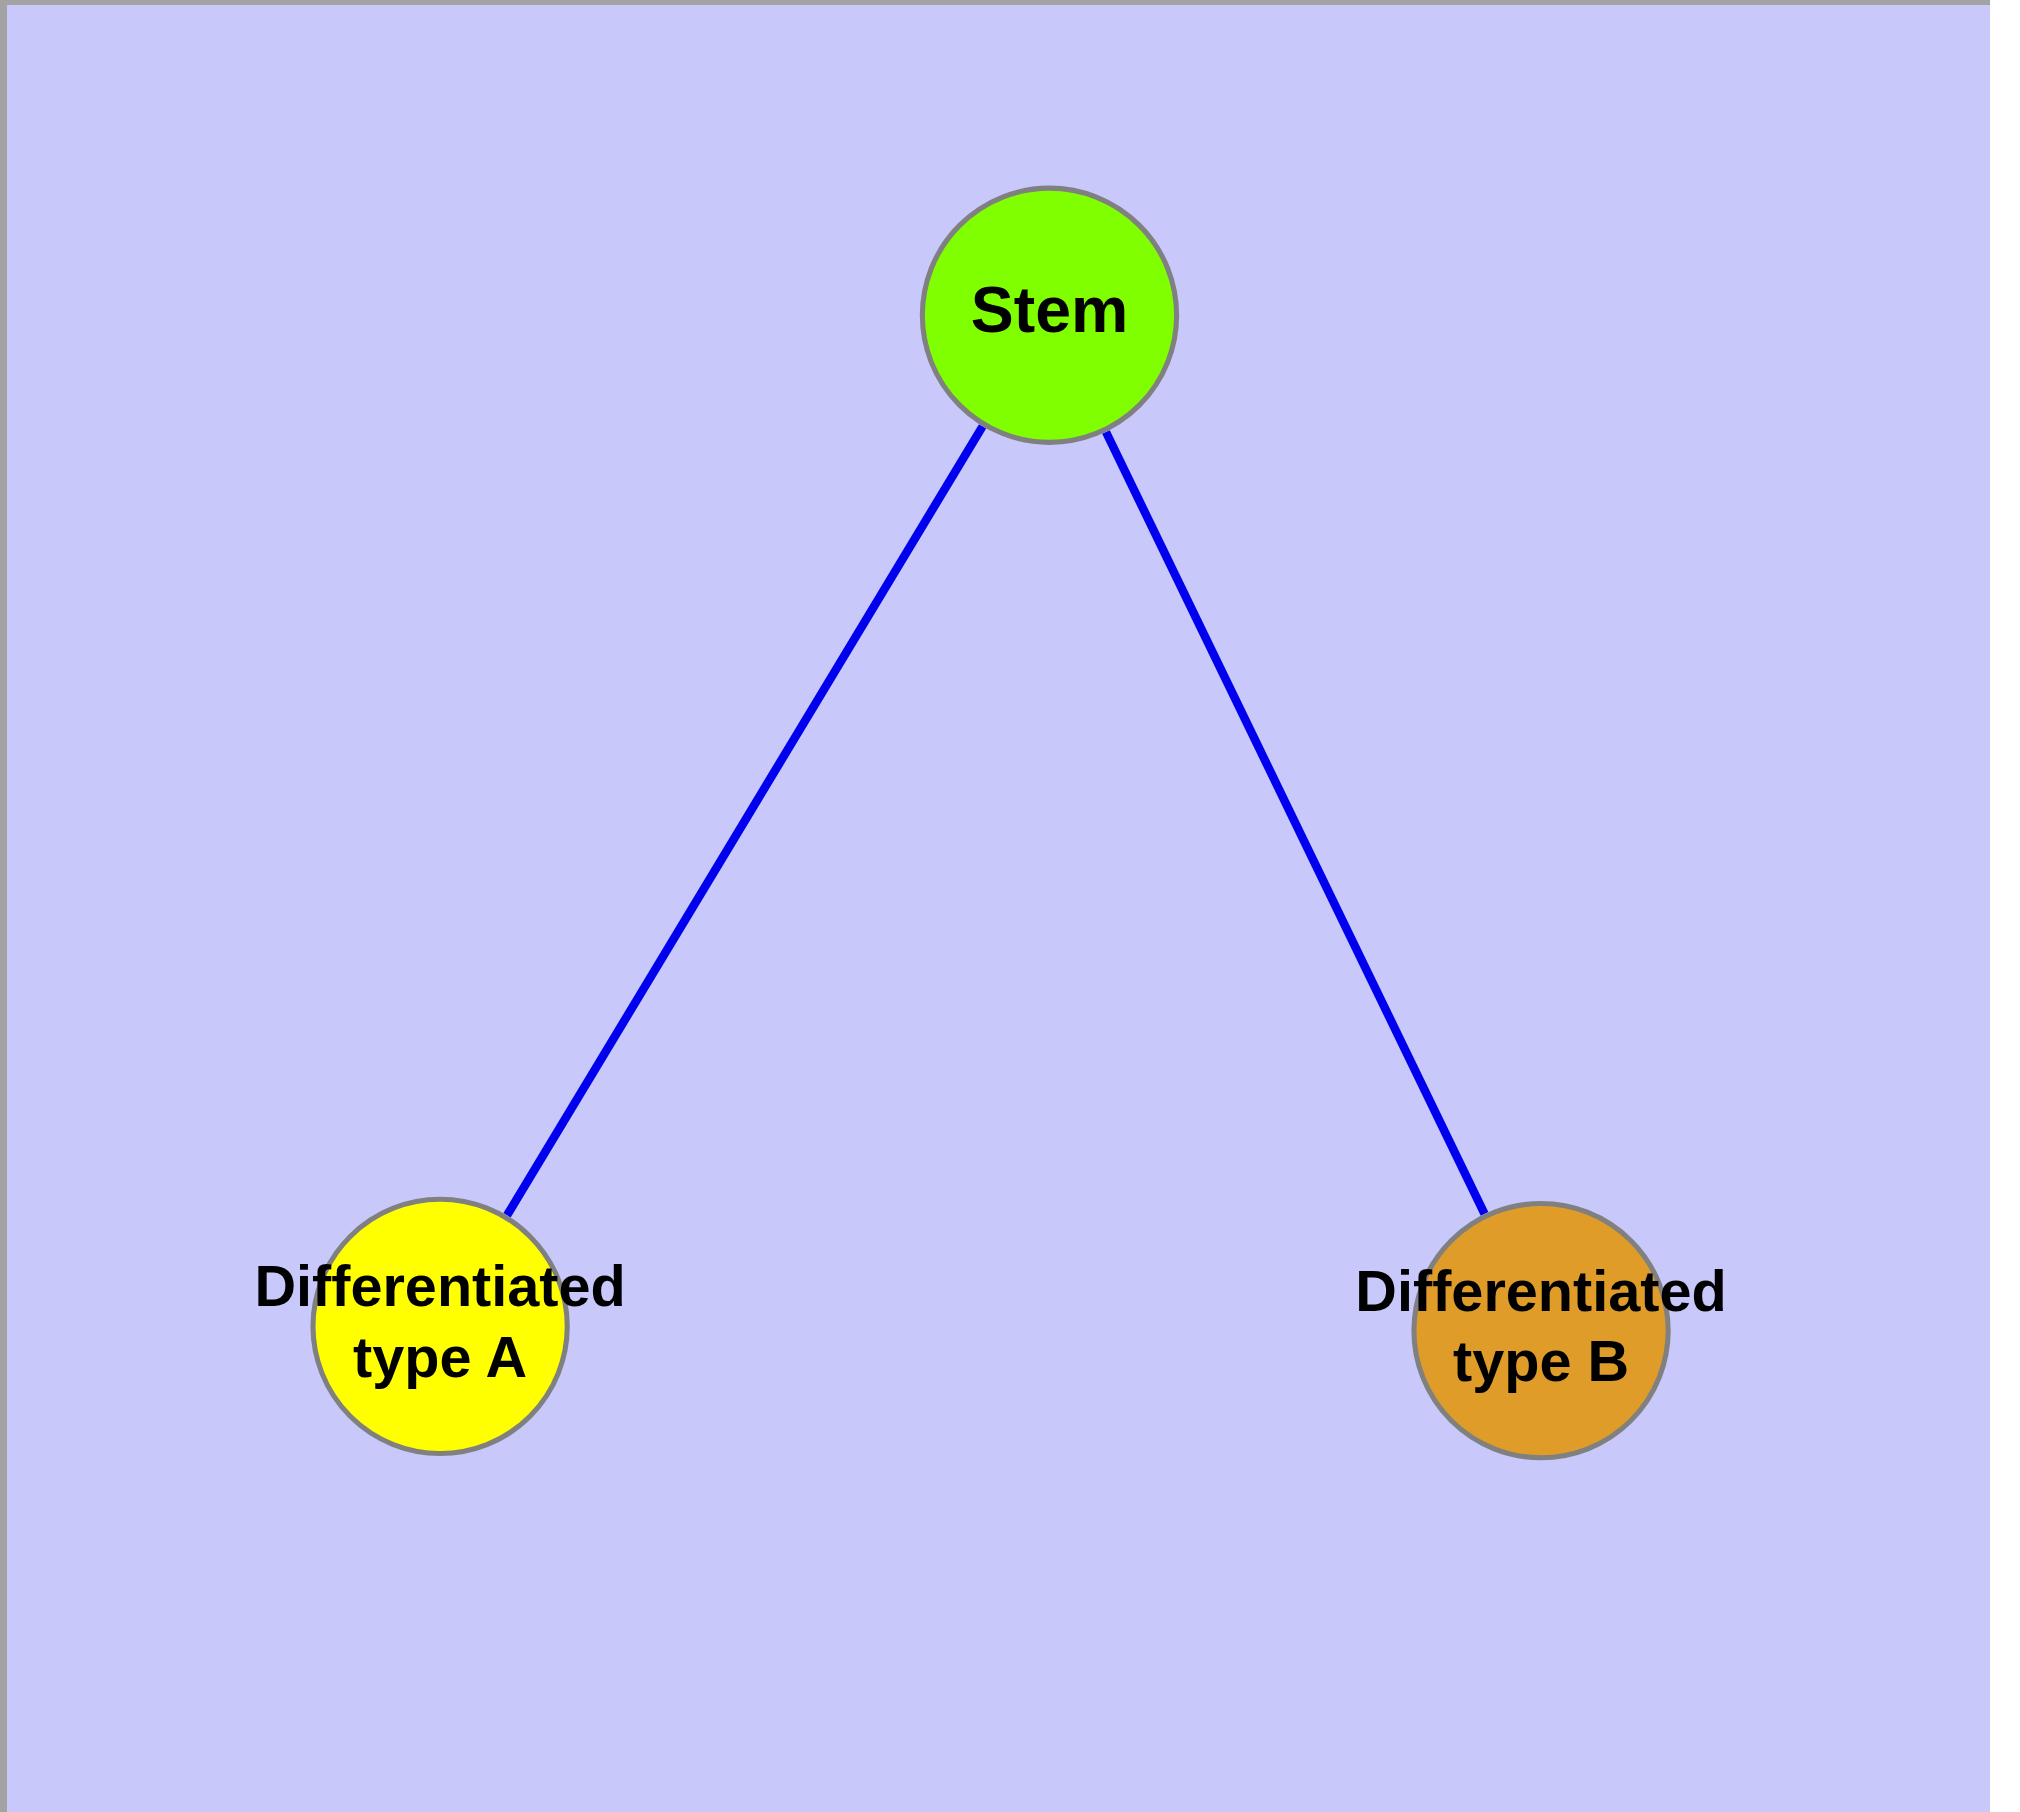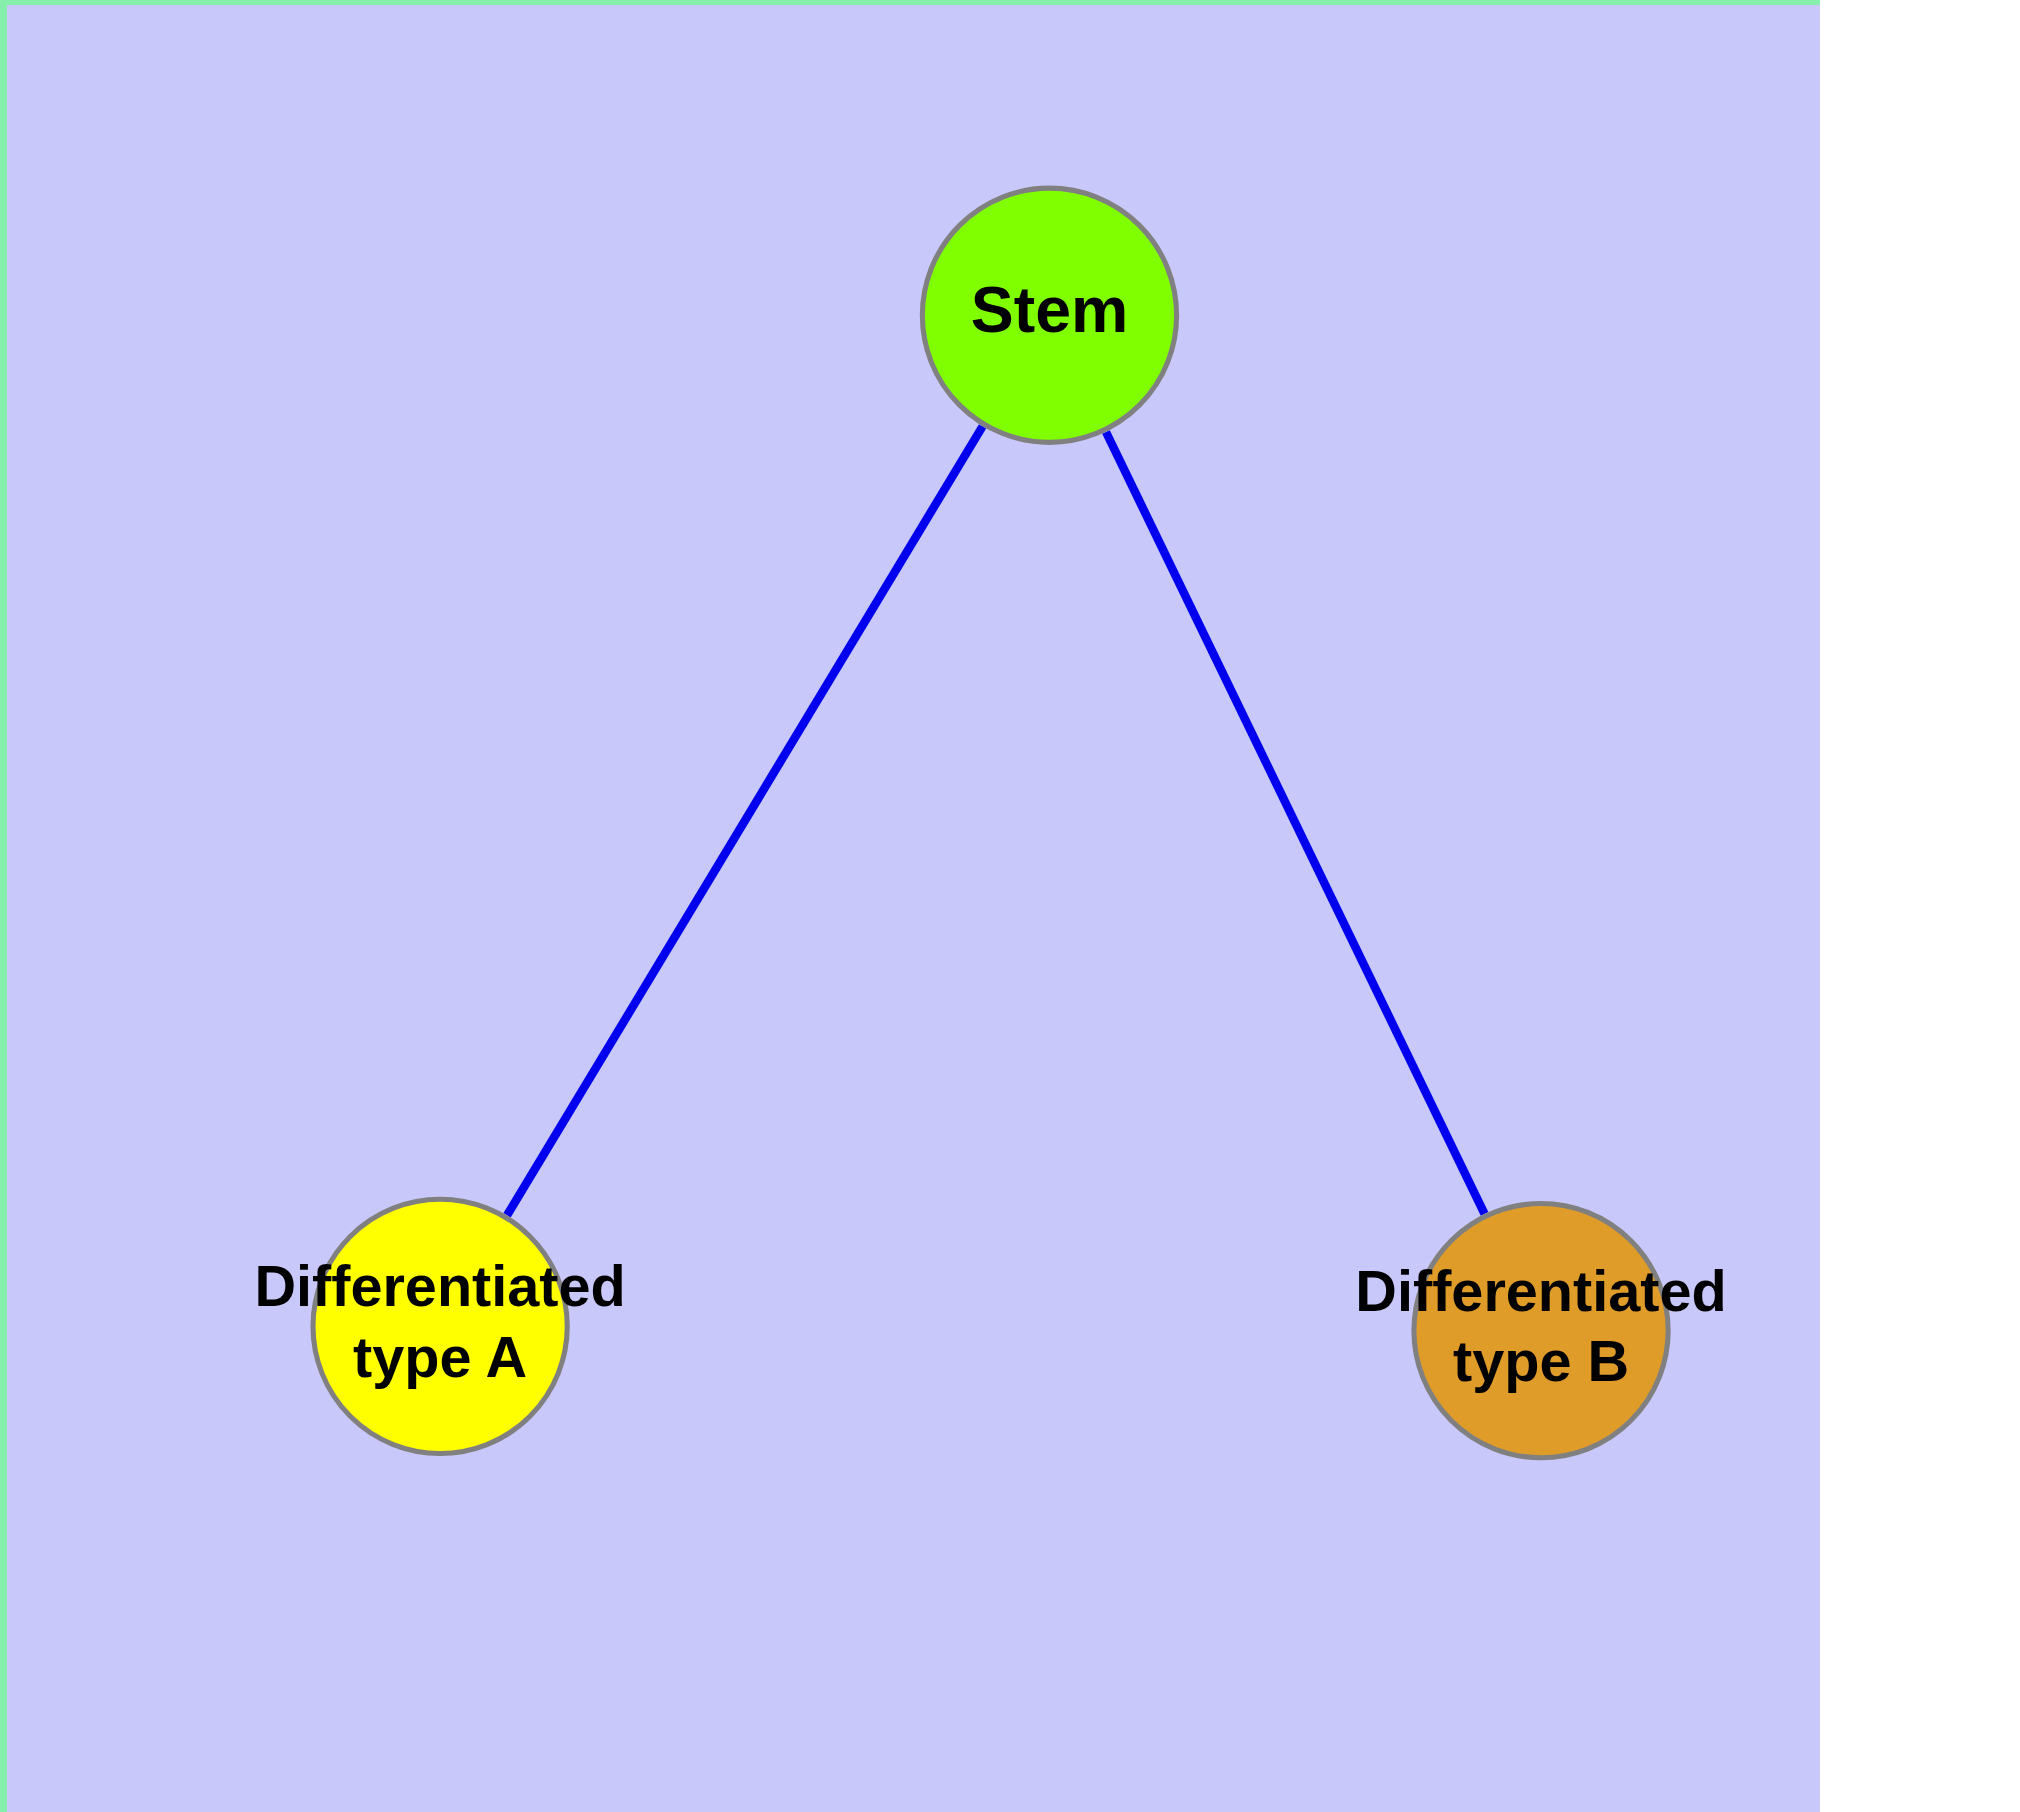--- a/index.html
+++ b/index.html
@@ -2,24 +2,24 @@
 <html style="font-size:13.6px"><head>
 <meta charset="utf-8">
 <style>
   html, body {
     margin: 0;
     padding: 0;
     background: #ffffff;
   }
   #canvas {
     position: relative;
-    width: 1820px;
+    width: 1990px;
     height: 1812px;
     overflow: hidden;
-    background: #86efac;
+    background: #a3a3a3;
     font-family: "Liberation Sans", sans-serif;
   }
   #plot-bg {
     position: absolute;
     left: 6.8px;
     top: 5.1px;
     width: 2014px;
     height: 1807px;
     background: #c8c8fa;
   }

